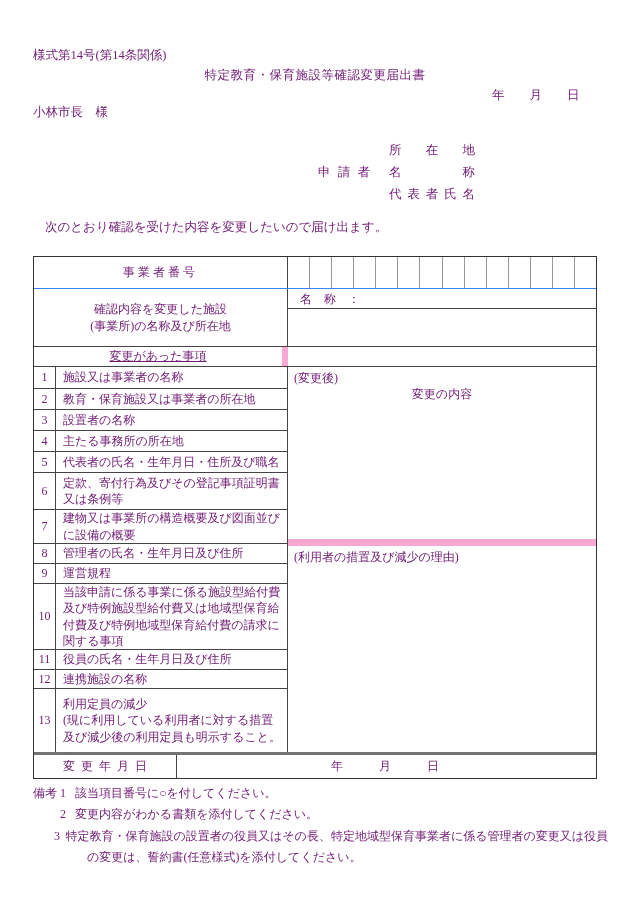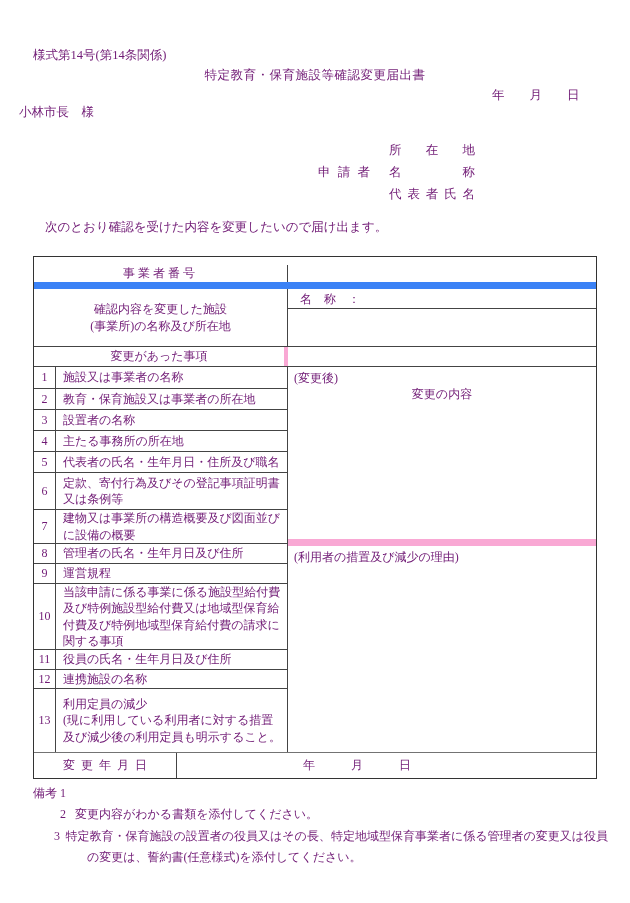--- a/index.html
+++ b/index.html
@@ -10,64 +10,64 @@
     background:#ffffff;
     font-family:"Liberation Serif","DejaVu Serif",serif;
     color:#701a75;
     font-size:12.5px;
     overflow:hidden;
   }
   .abs { position:absolute; }
   .form-no { left:33px; top:47px; }
   .doc-title { left:0; top:67px; width:630px; text-align:center; letter-spacing:0.5px; }
   .date-line { left:492px; top:87px; }
-  .addressee { left:19px; top:104px; }
+  .addressee { left:33px; top:104px; }
 
   .applicant { left:318px; top:139px; }
   .app-row { display:flex; height:22px; line-height:22px; }
   .app-label { display:inline-block; width:52px; text-align:justify; text-align-last:justify; text-justify:inter-character; }
   .app-label.empty { visibility:hidden; }
   .app-field { display:inline-block; width:86px; margin-left:19px; text-align:justify; text-align-last:justify; text-justify:inter-character; }
 
   .intro { left:45px; top:219px; }
 
   
   .table { left:33px; top:256px; width:564px; border:1px solid #333; font-size:12px; }
-  .trowA { display:flex; height:32px; border-bottom:7px solid #3b82f6;align-items:flex-end; }
+  .trowA { display:flex; height:32px; border-bottom:1px solid #3b82f6; }
   .cell-provider-label { width:254px; border-right:1px solid #444; display:flex; align-items:center; justify-content:center; letter-spacing:3px; }
   .boxes { flex:1; display:flex; }
   .box { flex:1; border-left:1px solid #9a9a9a; }
   .box:first-child { border-left:none; }
 
   .trowB { display:flex; height:58px; border-bottom:1px solid #444; }
   .cell-facility-label { width:254px; border-right:1px solid #444; display:flex; align-items:center; justify-content:center; text-align:center; white-space:pre-line; line-height:17px; }
   .facility-right { flex:1; display:flex; flex-direction:column; }
   .sub-name { height:20px; border-bottom:1px solid #444; padding:2px 0 0 12px; line-height:17px; }
   .sub-addr { height:37px; padding:3px 0 0 12px; line-height:17px; }
 
   .thead { display:flex; height:20px; border-bottom:1px solid #444; }
-  .th-left { width:254px; border-right:4px solid #f9a8d4; display:flex; align-items:center; justify-content:center; }
+  .th-left { width:254px; border-right:6px solid #f9a8d4; display:flex; align-items:center; justify-content:center;text-decoration:underline; }
   .th-right { flex:1; display:flex; align-items:center; justify-content:center;margin-top:47px; }
 
   .tbody { display:flex; }
   .items-col { width:254px; border-right:1px solid #444; }
   .item { display:flex; border-bottom:1px solid #444; }
   .item:last-child { border-bottom:none; }
   .item-no { width:22px; border-right:1px solid #444; display:flex; align-items:center; justify-content:center; }
   .item-text { flex:1; display:flex; align-items:center; padding-left:7px; white-space:pre-line; line-height:16.5px; }
   .r1{height:22px}.r2{height:21px}.r3{height:21px}.r4{height:21px}.r5{height:21px}
   .r6{height:37px}.r7{height:34px}.r8{height:20px}.r9{height:20px}
   .r10{height:66px}.r11{height:20px}.r12{height:19px}.r13{height:63px}
 
   .content-col { flex:1; }
   .cell-before { height:143px; border-bottom:1px solid #444; padding:3px 0 0 6px; }
   .cell-after  { height:179px; border-bottom:7px solid #f9a8d4; padding:3px 0 8px 6px;font-family:Liberation Serif, serif; }
   .cell-reason { height:63px; padding:3px 0 0 6px; }
 
-  .trow-date { display:flex; height:26px; border-top:1px solid #737373; }
+  .trow-date { display:flex; height:26px; border-top:3px solid #737373;gap:28px; }
   .date-label { width:143px; border-right:1px solid #444; display:flex; align-items:center; justify-content:center; letter-spacing:6px; padding-left:6px; }
   .date-value { flex:1; display:flex; align-items:center; padding-left:126px; }
 
   
   .notes { left:33px; top:783px; width:575px; font-size:12px; }
   .note-row { display:flex; line-height:21.3px; white-space:nowrap; }
   .note-label { width:27px; }
   .note-label.hidden { visibility:hidden; }
   .note-no { width:15px; }
   .note-cont { margin-left:27px; }
@@ -206,20 +206,21 @@
       <div class="date-label">変更年月日</div>
       <div class="date-value">年　　　月　　　日</div>
     </div>
 
   </div>
 
   <div class="abs notes">
     <div class="note-row">
       <span class="note-label">備考</span>
       <span class="note-no">1</span>
+      <span class="note-text">該当項目番号に○を付してください。</span>
     </div>
     <div class="note-row">
       <span class="note-label hidden">　</span>
       <span class="note-no">2</span>
       <span class="note-text">変更内容がわかる書類を添付してください。</span>
     </div>
     <div class="note-row">
       <span class="note-label hidden">　</span>
       <span class="note-no">3</span>
       <span class="note-text">特定教育・保育施設の設置者の役員又はその長、特定地域型保育事業者に係る管理者の変更又は役員</span>

